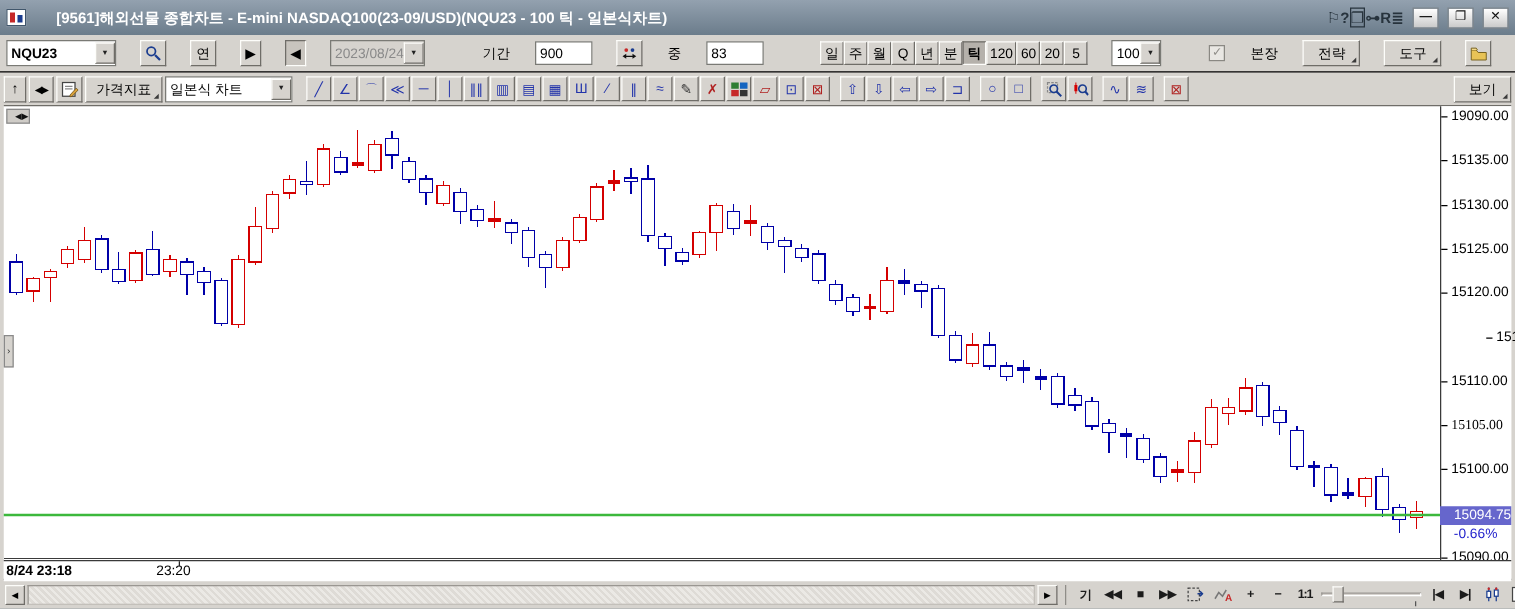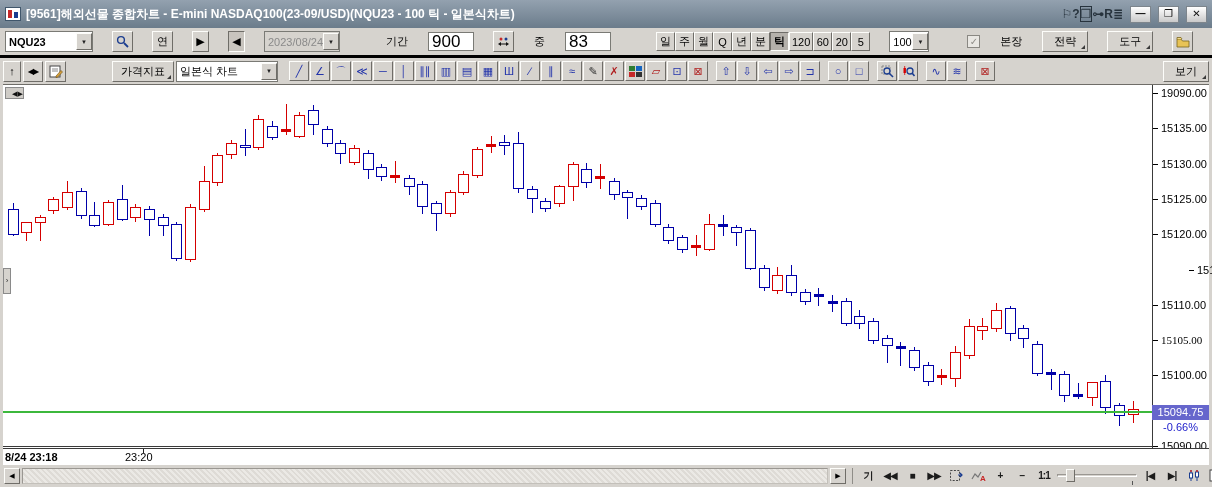--- a/index.html
+++ b/index.html
@@ -6,44 +6,44 @@
   *{box-sizing:border-box;}
   .window{width:1212px;height:487px;background:#d6d3ce;position:relative;overflow:hidden;
     font-family:"Liberation Sans","DejaVu Sans",sans-serif;font-size:11px;color:#000;
     outline:1px solid #5f6b75;}
   
   .titlebar{height:28px;background:linear-gradient(#93a1af,#6b7c8b);display:flex;align-items:center;
     padding:0 5px;gap:5px;}
   .appicon{width:16px;height:14px;background:#fff;border:1px solid #40566b;position:relative;flex:0 0 auto;}
   .appicon::before{content:"";position:absolute;left:2px;top:2px;width:4px;height:8px;background:#c62828;}
   .appicon::after{content:"";position:absolute;left:8px;top:4px;width:4px;height:6px;background:#1a3c8f;}
-  .title{color:#fff;font-weight:bold;font-size:12px;white-space:nowrap;overflow:hidden;}
+  .title{color:#fff;font-weight:bold;font-size:12px;white-space:nowrap;overflow:hidden;margin-left:19px;}
   .tb-sp{flex:1;}
   .tbico{color:#27333d;font-size:12px;font-weight:bold;width:19px;height:17px;line-height:16px;
     text-align:center;cursor:default;flex:0 0 auto;}
   .tbico.boxed{border:1px solid #27333d;}
   .winbtn{width:21px;height:17px;background:linear-gradient(#ffffff,#c9c9c9);border:1px solid #7d858c;
     font-size:10px;line-height:14px;text-align:center;color:#111;margin-left:2px;flex:0 0 auto;font-weight:bold;}
   
-  .tb1{height:30px;display:flex;align-items:center;padding:2px 5px;gap:19px;border-bottom:3px solid #000000;}
+  .tb1{height:30px;display:flex;align-items:center;padding:2px 5px;gap:19px;border-bottom:1px solid #000000;}
   .tb2{height:26px;display:flex;align-items:center;padding:1px 3px;gap:2px;}
   .btn{background:#d6d3ce;border:1px solid;border-color:#fdfdfa #6f6d68 #6f6d68 #fdfdfa;height:21px;
     padding:0 22px;display:inline-flex;align-items:center;justify-content:center;font-size:11px;
     position:relative;flex:0 0 auto;white-space:nowrap;}
   .btn.sq{width:21px;padding:0;}
   .btn.pressed{border-color:#6f6d68 #fdfdfa #fdfdfa #6f6d68;background:#c8c4be;}
   .corner::after{content:"";position:absolute;right:2px;bottom:2px;border-left:4px solid transparent;
     border-bottom:4px solid #3a3a3a;}
   .field{background:#fff;border:1px solid #7a7a75;height:21px;display:inline-flex;align-items:center;
     padding:0 0 0 3px;flex:0 0 auto;overflow:hidden;white-space:nowrap;}
   .field.disabled{background:#d6d3ce;color:#8a8a8a;}
   .dd{width:16px;height:17px;background:#d6d3ce;border:1px solid;border-color:#fdfdfa #6f6d68 #6f6d68 #fdfdfa;
     display:inline-flex;align-items:center;justify-content:center;margin-left:auto;flex:0 0 auto;}
   .dd::after{content:"▼";font-size:6px;color:#222;}
-  .tin{width:46px;height:19px;border:1px solid #7a7a75;font-size:17px;padding:0 3px;
+  .tin{width:46px;height:19px;border:1px solid #7a7a75;font-size:11px;padding:0 3px;
     font-family:"Liberation Sans","DejaVu Sans",sans-serif;}
   .lbl{padding:0 1px;flex:0 0 auto;}
   .gap{width:7px;flex:0 0 auto;}
   .ibtn{min-width:19px;height:19px;background:#d6d3ce;border:1px solid;
     border-color:#fdfdfa #6f6d68 #6f6d68 #fdfdfa;display:inline-flex;align-items:center;
     justify-content:center;padding:0 2px;font-size:11px;flex:0 0 auto;}
   .ibtn.active{background:#b5b1ab;border-color:#6f6d68 #fdfdfa #fdfdfa #6f6d68;font-weight:bold;}
   .chk{width:13px;height:13px;background:#e9e7e3;border:1px solid #8a8883;display:inline-flex;
     align-items:center;justify-content:center;font-size:10px;color:#8f8d88;flex:0 0 auto;}
   .tool{width:20px;height:20px;background:#d6d3ce;border:1px solid;
@@ -54,21 +54,21 @@
   .pal i{height:5px;display:block;}
   
   .chart-wrap{position:relative;margin:0 3px;height:380px;background:#fff;border-top:1px solid #6f6d68;
     border-bottom:1px solid #4a4a4a;}
   .plot{position:absolute;left:0;top:0;}
   .y-axis{position:absolute;top:0;right:0;width:57px;height:363px;border-left:1px solid #3a3a3a;background:#fff;}
   .ylab{position:absolute;left:0;transform:translateY(-50%);font-size:11px;padding-left:8px;white-space:nowrap;}
   .ylab::before{content:"";position:absolute;left:0;top:50%;width:5px;height:1px;background:#000;}
   .green-line{position:absolute;left:0;width:1149px;height:2px;background:#3cb83c;z-index:2;}
   .ptag{position:absolute;right:0;width:57px;height:15px;background:#6666cc;color:#fff;font-size:11px;
-    text-align:center;line-height:15px;z-index:5;}
+    text-align:right;line-height:15px;z-index:5;}
   .pct{position:absolute;right:0;width:57px;text-align:center;color:#2222cc;font-size:11px;z-index:5;}
   .mini-exp{position:absolute;left:2px;top:2px;width:19px;height:12px;background:#cfccc7;
     border:1px solid #8a8a8a;font-size:7px;line-height:10px;text-align:center;z-index:6;color:#111;}
   .splitter{position:absolute;left:0;top:183px;width:8px;height:26px;background:#d6d3ce;
     border:1px solid #8a8a8a;font-size:8px;line-height:24px;text-align:center;z-index:6;padding:0;color:#333;}
   .time-row{position:absolute;left:0;right:0;top:363px;height:17px;background:#fff;border-top:1px solid #3a3a3a;}
   .trow-label{position:absolute;top:2px;font-size:11px;white-space:nowrap;}
   .trow-label.bold{font-weight:bold;}
   .trow-tick{position:absolute;top:0;width:1px;height:4px;background:#222;}
   
@@ -183,21 +183,21 @@
     <span class="btn sq" style="width:18px;">↑</span>
     <span class="btn sq" style="width:20px;font-size:8px;letter-spacing:-1px;">◀▶</span>
     <span class="btn sq">
       <svg width="14" height="13" viewBox="0 0 14 13">
           <rect x="1" y="1" width="10" height="11" fill="#fff" stroke="#444"></rect>
           <line x1="3" y1="4" x2="9" y2="4" stroke="#888"></line>
           <line x1="3" y1="6" x2="9" y2="6" stroke="#888"></line>
           <path d="M7 11 L12 5.5 l1.5 1.5 L8.5 12.2 L7 12.5 Z" fill="#d9a13a" stroke="#6b4d12" stroke-width="0.6"></path>
         </svg>
     </span>
-    <span class="btn corner" style="width:62px;margin-left:44px;">가격지표</span>
+    <span class="btn corner" style="width:62px;">가격지표</span>
     <span class="field" style="width:102px;">
       <span>일본식 차트</span>
       <span class="dd"></span>
     </span>
     <span class="gap"></span>
     <span id="tool-strip" style="display:inline-flex;gap:1px;align-items:center;">
         <span class="tool">╱</span>
         <span class="tool">∠</span>
         <span class="tool">⌒</span>
         <span class="tool">≪</span>

